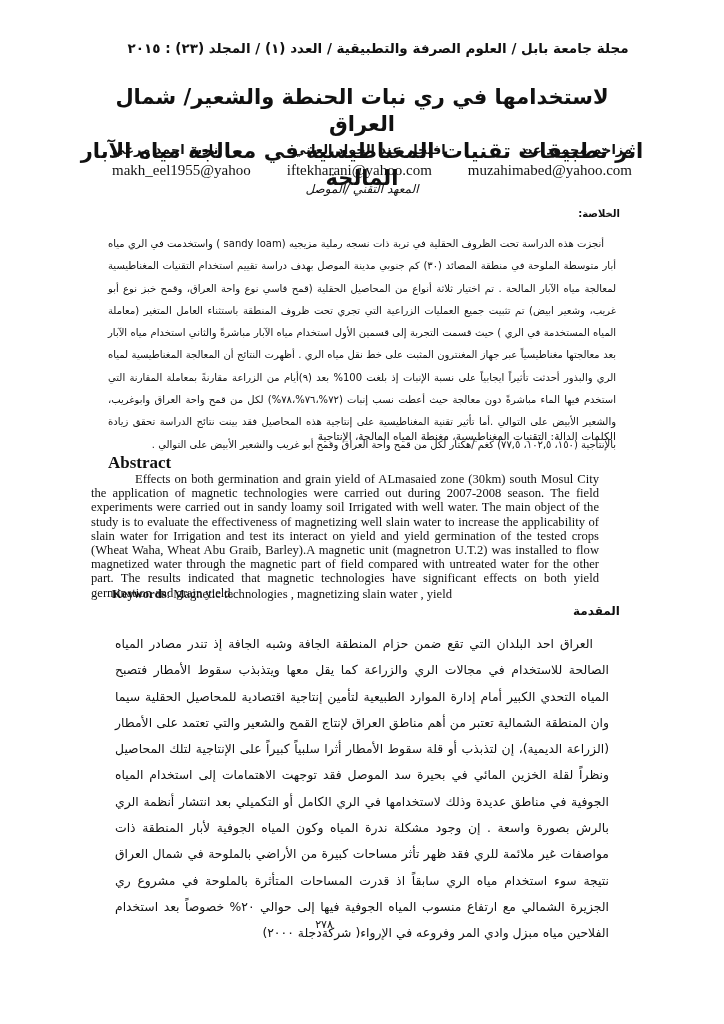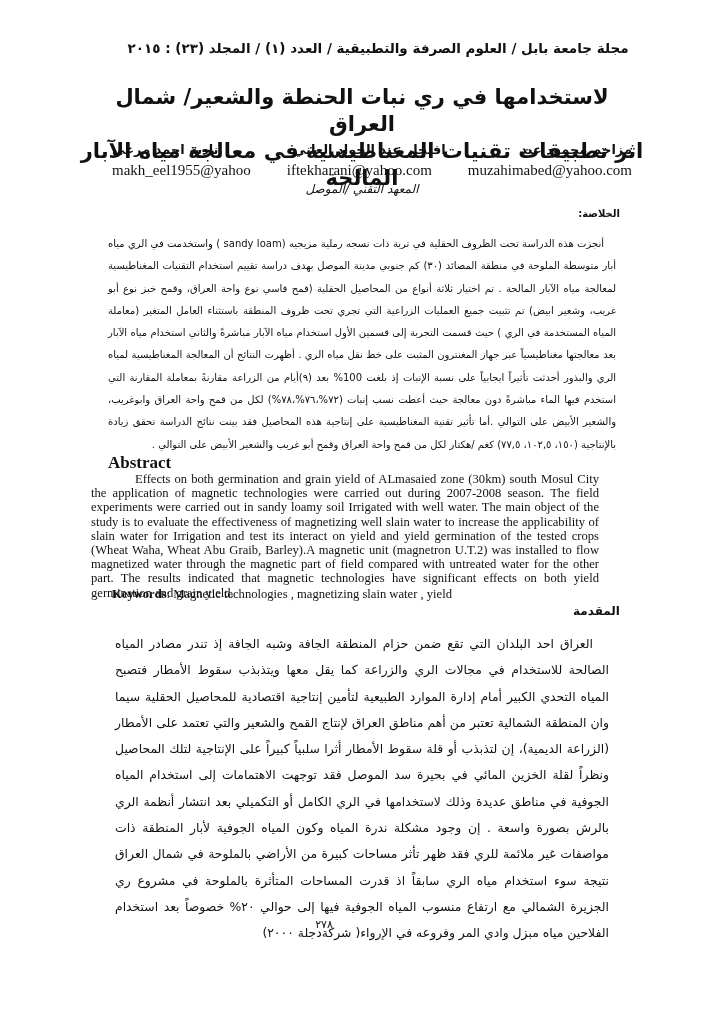--- a/index.html
+++ b/index.html
@@ -53,20 +53,21 @@
   </div>
 
   <div class="affiliation ar">المعهد التقني /الموصل</div>
 
   <div class="section-heading-ar ar" style="top: 208px;">الخلاصة:</div>
 
   <div class="abstract-ar ar">
     <p>أنجزت هذه الدراسة تحت الظروف الحقلية في تربة ذات نسجه رملية مزيجيه (sandy loam ) واستخدمت في الري مياه أبار متوسطة الملوحة في منطقة المصائد (٣٠) كم جنوبي مدينة الموصل بهدف دراسة تقييم استخدام التقنيات المغناطيسية لمعالجة مياه الآبار المالحة . تم اختيار ثلاثة أنواع من المحاصيل الحقلية (قمح قاسي نوع واحة العراق، وقمح خبز نوع أبو غريب، وشعير ابيض) تم تثبيت جميع العمليات الزراعية التي تجري تحت ظروف المنطقة باستثناء العامل المتغير (معاملة المياه المستخدمة في الري ) حيث قسمت التجربة إلى قسمين الأول استخدام مياه الآبار مباشرةً والثاني استخدام مياه الآبار بعد معالجتها مغناطيسياً عبر جهاز المغنترون المثبت على خط نقل مياه الري . أظهرت النتائج أن المعالجة المغناطيسية لمياه الري والبذور أحدثت تأثيراً ايجابياً على نسبة الإنبات إذ بلغت 100% بعد (٩)أيام من الزراعة مقارنةً بمعاملة المقارنة التي استخدم فيها الماء مباشرةً دون معالجة حيث أعطت نسب إنبات (٧٢%،٧٦%،٧٨%) لكل من قمح واحة العراق وابوغريب، والشعير الأبيض على التوالي .أما تأثير تقنية المغناطيسية على إنتاجية هذه المحاصيل فقد بينت نتائج الدراسة تحقق زيادة بالإنتاجية (١٥٠، ١٠٢,٥، ٧٧,٥) كغم /هكتار لكل من قمح واحة العراق وقمح أبو غريب والشعير الأبيض على التوالي .</p>
   </div>
 
+  <div class="keywords-ar ar">الكلمات الدالة: التقنيات المغناطيسية، مغنطة المياه المالحة، الإنتاجية</div>
 
   <div class="abstract-en-heading en">Abstract</div>
 
   <div class="abstract-en en">
     <p>Effects on both germination and grain yield of ALmasaied zone (30km) south Mosul City the application of magnetic technologies were carried out during 2007-2008 season. The field experiments were carried out in sandy loamy soil Irrigated with well water. The main object of the study is to evaluate the effectiveness of magnetizing well slain water to increase the applicability of slain water for Irrigation and test its interact on yield and yield germination of the tested crops (Wheat Waha, Wheat Abu Graib, Barley).A magnetic unit (magnetron U.T.2) was installed to flow magnetized water through the magnetic part of field compared with untreated water for the other part. The results indicated that magnetic technologies have significant effects on both yield germination and grain yield.</p>
   </div>
 
   <div class="keywords-en en">
     <b>Keywords</b><span>: Magnetic technologies , magnetizing slain water , yield</span>
   </div>

